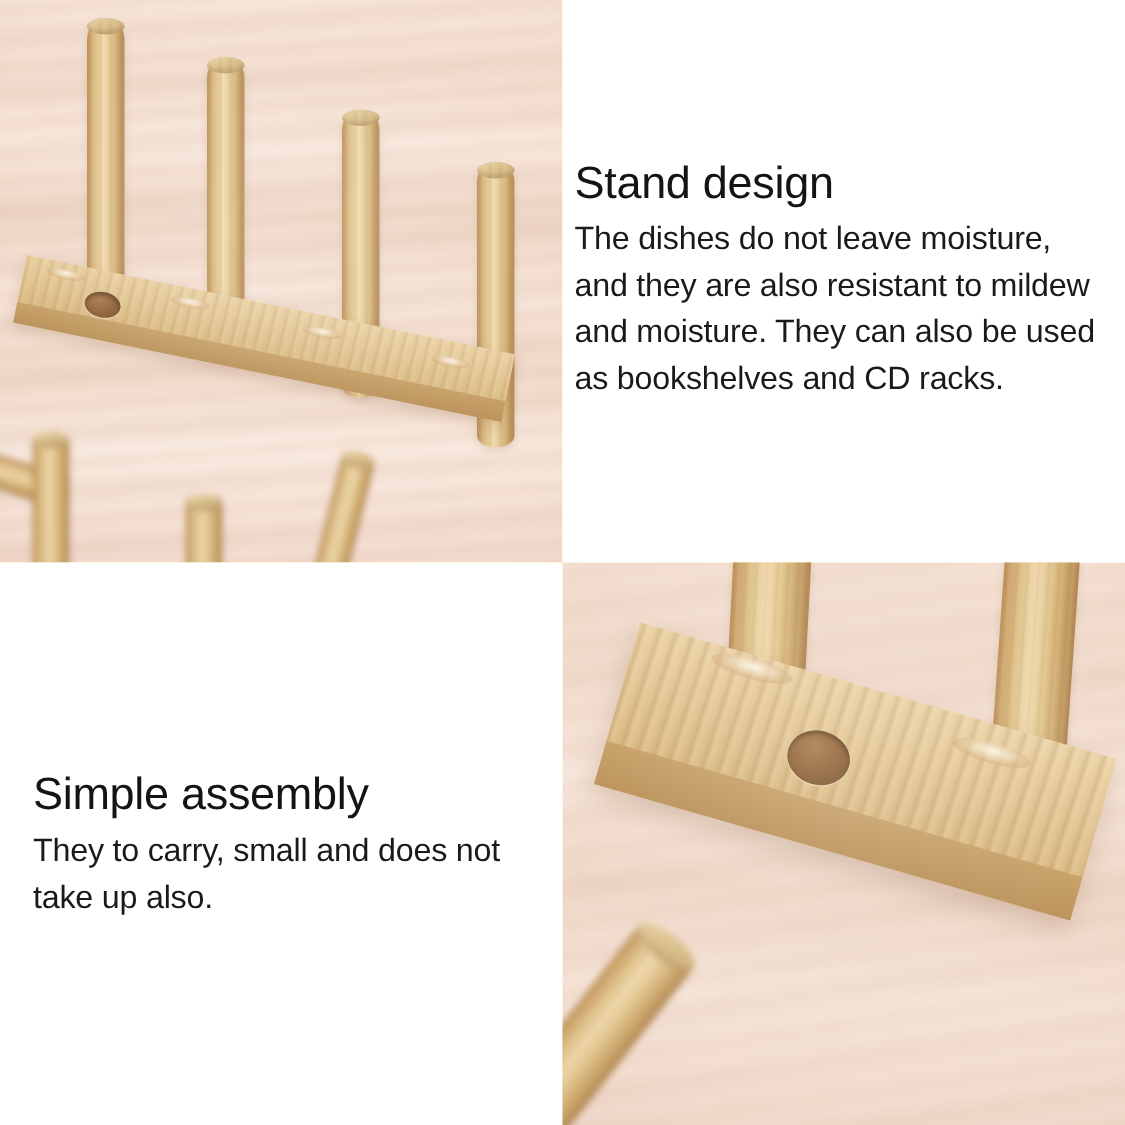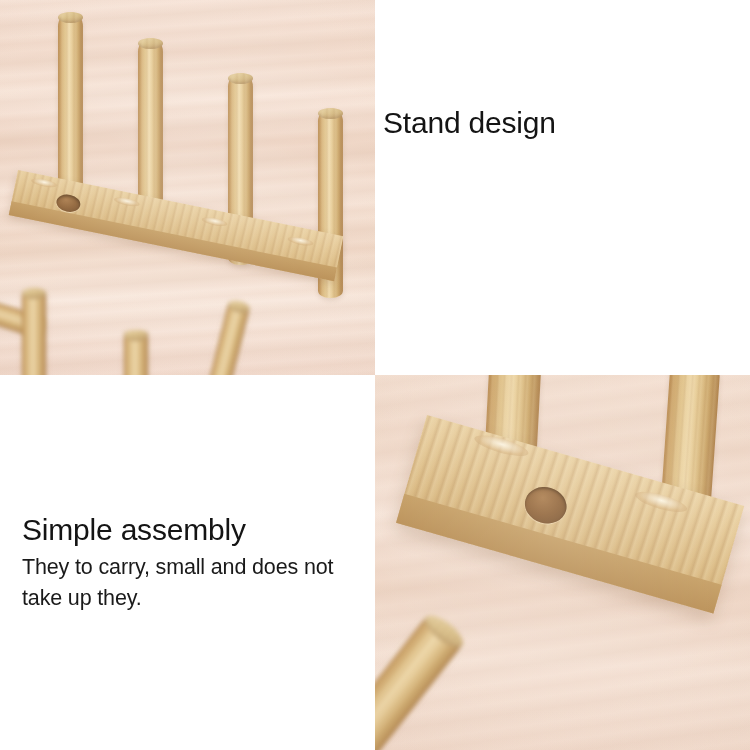--- a/index.html
+++ b/index.html
@@ -234,29 +234,35 @@
         <div class="grain"></div>
       </div>
 
       <div class="bg-soft"></div>
     </div>
   </div>
 
   <div class="quad q-tr panel">
     <div class="panel-inner tr-inner">
       <div class="heading">Stand design</div>
+      <div class="body-wrap">
+        <div class="body-line">The dishes do not leave moisture,</div>
+        <div class="body-line">and they are also resistant to mildew</div>
+        <div class="body-line">and moisture. They can also be used</div>
+        <div class="body-line">as bookshelves and CD racks.</div>
+      </div>
     </div>
   </div>
 
   <div class="quad q-bl panel">
     <div class="panel-inner bl-inner" style="left:22px; top:137px;">
       <div class="heading">Simple assembly</div>
       <div class="body-wrap">
         <div class="body-line">They to carry, small and does not</div>
-        <div class="body-line">take up they.</div>
+        <div class="body-line">take up also.</div>
       </div>
     </div>
   </div>
 
   <div class="quad q-br">
     <div class="photo">
       <div class="bg-wood br-bg"></div>
 
       <div class="dowel" style="left:108px; top:-12px; width:52px; height:122px;
                   transform:rotate(3deg); transform-origin:50% 100%;">

